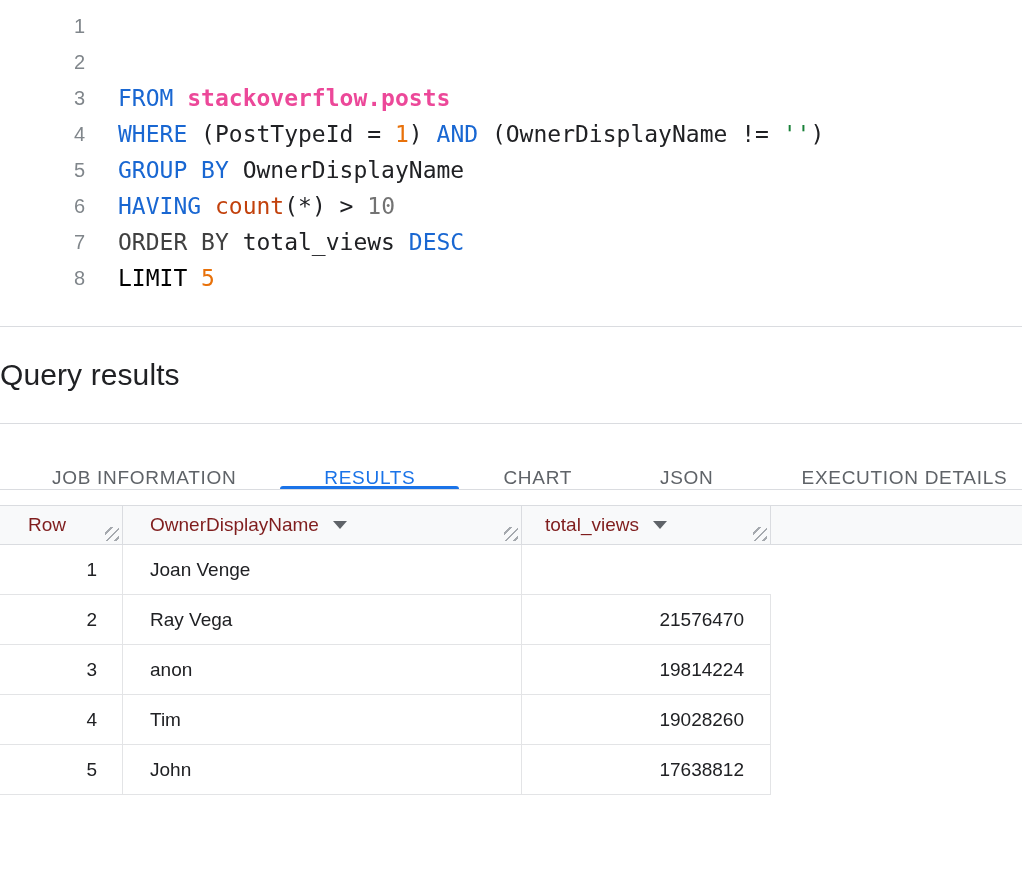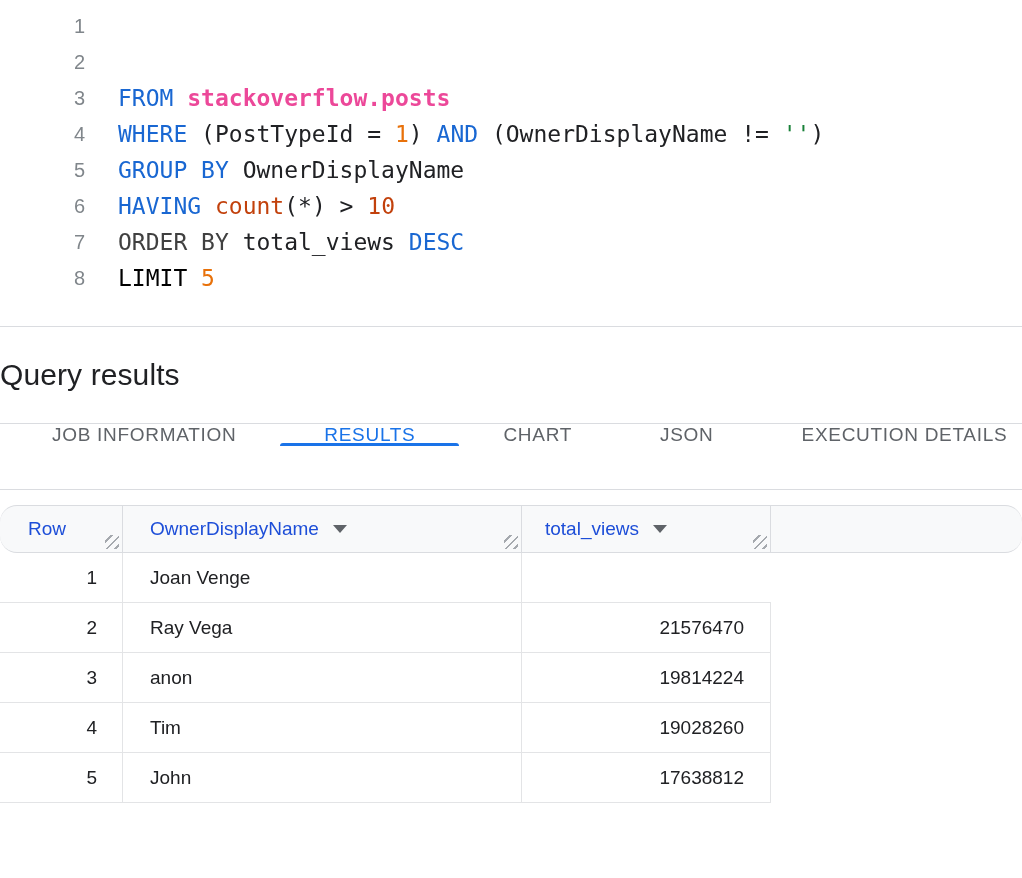--- a/index.html
+++ b/index.html
@@ -41,21 +41,21 @@
     display: flex;
     align-items: center;
     border-bottom: 1px solid #dadce0;
   }
   .title-section h1 { font-size: 30px; font-weight: 400; color: #202124; letter-spacing: 0.1px; }
 
   
   .tab-bar {
     height: 66px;
     display: flex;
-    align-items: flex-start;
+    align-items: flex-end;
     border-bottom: 1px solid #dadce0;
     padding-left: 8px;
     white-space: nowrap;
   }
   .tab {
     padding: 0 44px;
     display: flex;
     align-items: center;
     font-size: 19px;
     letter-spacing: 0.7px;
@@ -72,28 +72,27 @@
     left: 0; right: 0; bottom: 0;
     height: 3px;
     background: #1a73e8;
     border-radius: 3px 3px 0 0;
   }
 
   
   .table-area { margin-top: 15px; }
   .grid-header {
     display: flex;
-    height: 48px;
+    height: 40px;
     background: #f8f9fa;
     border-top: 1px solid #dadce0;
     border-bottom: 1px solid #dadce0;
     font-size: 19px;
     font-weight: 500;
-    color: #1d4ed8;
-    border-radius: 17px;
+    color: #7f1d1d;
   }
   .hcell {
     position: relative;
     display: flex;
     align-items: center;
     border-right: 1px solid #dadce0;
     flex: none;
   }
   .hcell.row-col   { width: 123px; padding-left: 28px; }
   .hcell.owner-col { width: 399px; padding-left: 27px; }
@@ -153,21 +152,21 @@
       <div class="code-line">
         <span class="gutter">4</span>
         <span class="code"><span style="color: rgb(25, 103, 210);">WHERE</span><span style="color: rgb(32, 33, 36);"> (PostTypeId = </span><span style="color: rgb(232, 113, 10);">1</span><span style="color: rgb(32, 33, 36);">) </span><span style="color: rgb(25, 103, 210);">AND</span><span style="color: rgb(32, 33, 36);"> (OwnerDisplayName != </span><span style="color: rgb(24, 128, 56);">''</span><span style="color: rgb(32, 33, 36);">)</span></span>
       </div>
       <div class="code-line">
         <span class="gutter">5</span>
         <span class="code"><span style="color: rgb(25, 103, 210);">GROUP BY</span><span style="color: rgb(32, 33, 36);"> OwnerDisplayName</span></span>
       </div>
       <div class="code-line">
         <span class="gutter">6</span>
-        <span class="code"><span style="color: rgb(25, 103, 210);">HAVING</span><span style="color: rgb(32, 33, 36);"> </span><span style="color: #c2410c;">count</span><span style="color: rgb(32, 33, 36);">(*) &gt; </span><span style="color: #c2410c; margin-top: 40px;">10</span></span>
+        <span class="code"><span style="color: rgb(25, 103, 210);">HAVING</span><span style="color: rgb(32, 33, 36);"> </span><span style="color: #c2410c;">count</span><span style="color: rgb(32, 33, 36);">(*) &gt; </span><span style="color: #737373; margin-top: 40px;">10</span></span>
       </div>
       <div class="code-line">
         <span class="gutter">7</span>
         <span class="code"><span style="color: #404040;">ORDER BY</span><span style="color: rgb(32, 33, 36);"> total_views </span><span style="color: rgb(25, 103, 210);">DESC</span></span>
       </div>
       <div class="code-line">
         <span class="gutter">8</span>
         <span class="code"><span style="color: #000000;">LIMIT</span><span style="color: rgb(32, 33, 36);"> </span><span style="color: rgb(232, 113, 10);">5</span></span>
       </div>
     </div>

